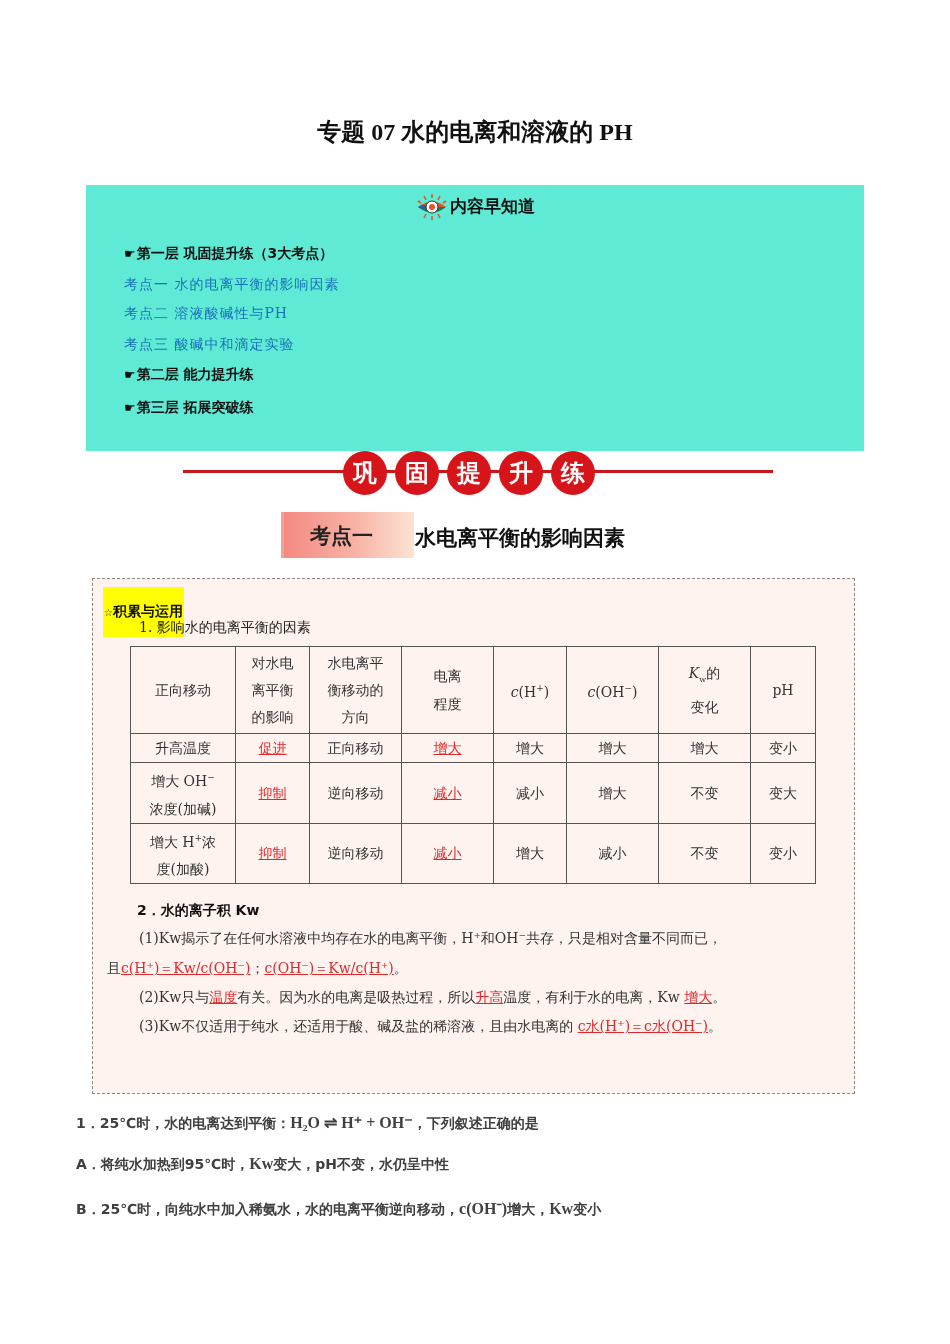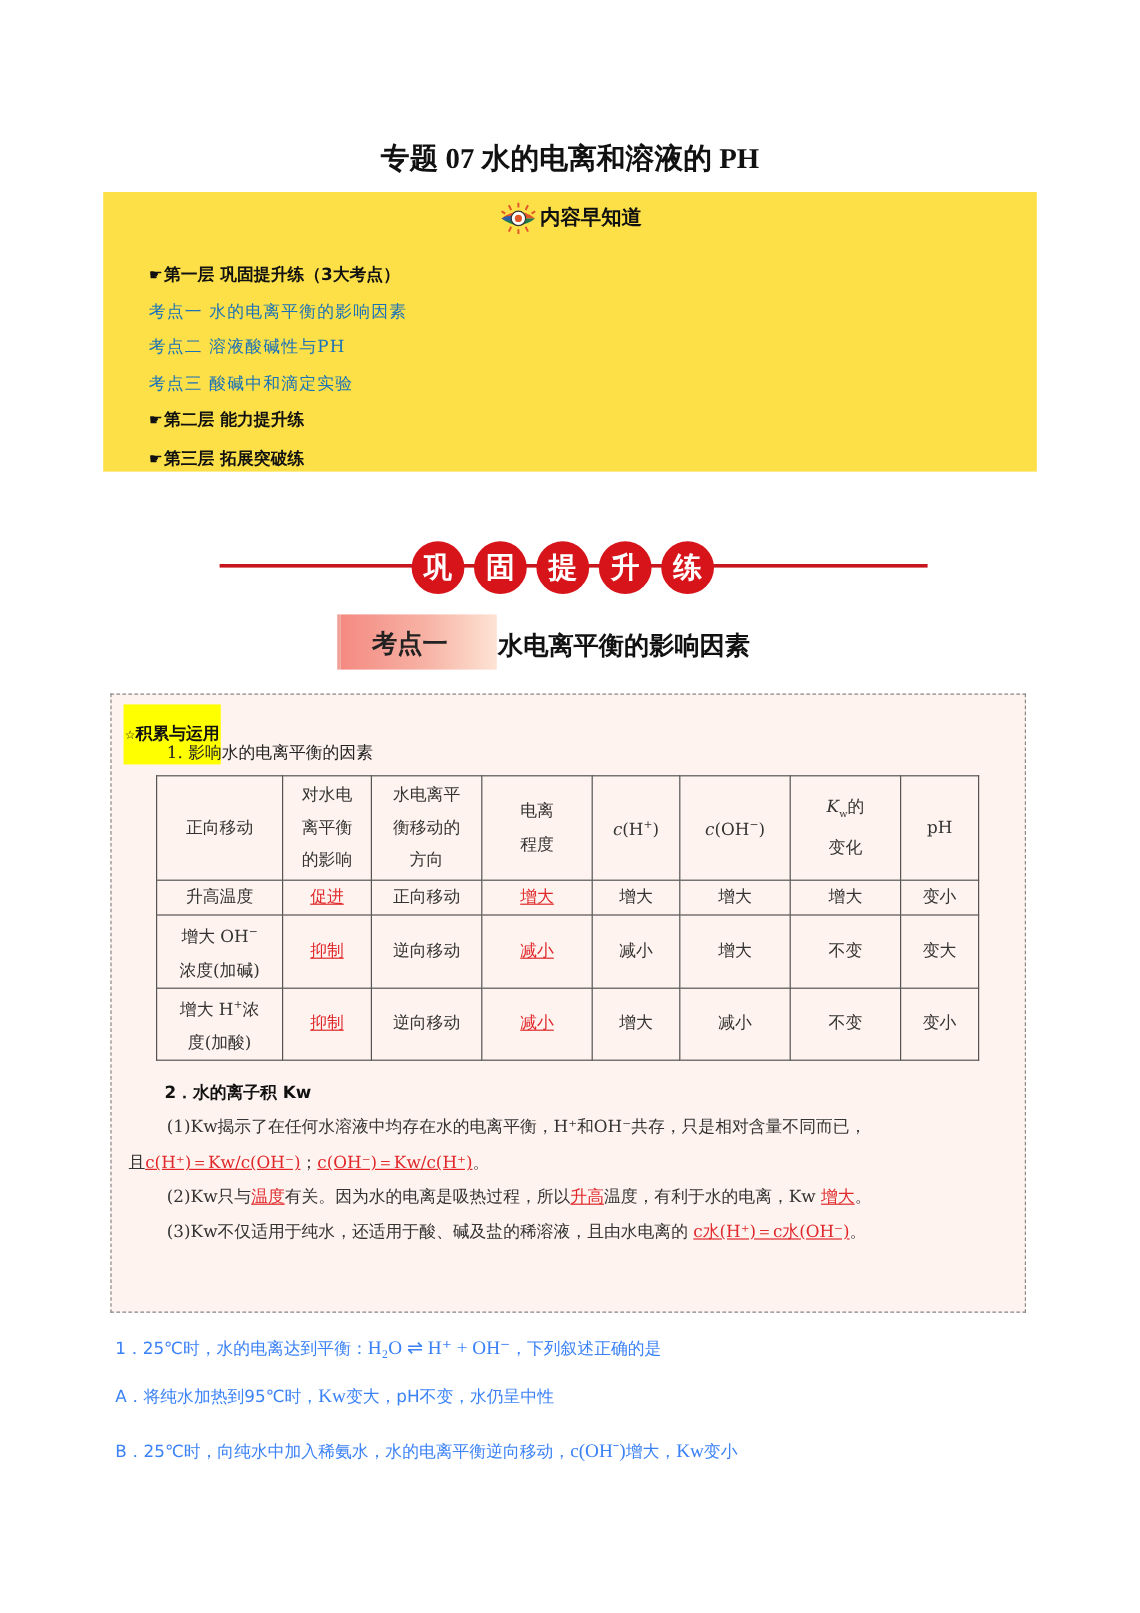--- a/index.html
+++ b/index.html
@@ -7,21 +7,21 @@
     width: 950px; height: 1344px; background: #ffffff; position: relative; overflow: hidden;
     font-family: "DejaVu Serif", "Liberation Serif", serif; color: #222;
   }
   .abs { position: absolute; }
   .title {
     left: 0; width: 950px; top: 116px; text-align: center;
     font-family: "DejaVu Sans", sans-serif; font-weight: bold; font-size: 24px; color: #111;
   }
   .title .latin { font-family: "Liberation Serif", serif; font-weight: bold; }
 
-  .toc { left: 86px; top: 160px; width: 778px; height: 233px; background: #fde047; }
+  .toc { left: 86px; top: 185px; width: 778px; height: 266px; background: #5eead4; }
   .toc-head { position: absolute; left: 0; width: 100%; top: 8px; text-align: center;
     font-family: "DejaVu Sans", sans-serif; font-weight: bold; font-size: 17px; color: #111; }
   .eye { display: inline-block; vertical-align: middle; width: 34px; height: 28px; position: relative; margin-right: 1px; }
   .toc-line { position: absolute; left: 2px; font-size: 14px; margin-left: 36px; }
   .toc-line.black { font-family: "DejaVu Sans", sans-serif; font-weight: bold; color: #111; font-size: 14px; }
   .toc-line.blue { color: #1a72b8; font-size: 14px; letter-spacing: 1px; left: 2px; }
   .hand { font-size: 13px; margin-right: 1px; }
 
   .banner-line { left: 183px; width: 590px; top: 470px; height: 3px; background: #c8161d; }
   .banner-circles { left: 343px; top: 451px; display: flex; gap: 8px; }
@@ -47,21 +47,21 @@
   table.main { position: absolute; left: 37px; top: 67px; border-collapse: collapse; font-size: 14px; color: #333; }
   table.main td { border: 1px solid #555; text-align: center; vertical-align: middle; line-height: 28px; padding: 0; }
   .red-u { color: #e0282b; text-decoration: underline; }
   .it { font-style: italic; }
   sup { font-size: 9px; }
   sub { font-size: 8px; }
 
   .p { position: absolute; font-size: 14px; color: #333; white-space: nowrap; margin-top: 20px; }
   .p.bold { font-family: "DejaVu Sans", sans-serif; font-weight: bold; color: #111; }
 
-  .q { position: absolute; left: 96px; font-family: "DejaVu Sans", sans-serif; font-size: 14px; color: #3b82f6; white-space: nowrap; }
+  .q { position: absolute; left: 76px; font-family: "DejaVu Sans", sans-serif; font-size: 14px; color: #404040; white-space: nowrap; font-weight: bold; }
   .q .m { font-family: "Liberation Serif", serif; font-size: 16px; }
 </style>
 </head>
 <body>
 
 <div class="abs title">
   <span>专题</span><span class="latin"> 07 </span><span>水的电离和溶液的</span><span class="latin"> PH</span>
 </div>
 
 <div class="abs toc">

